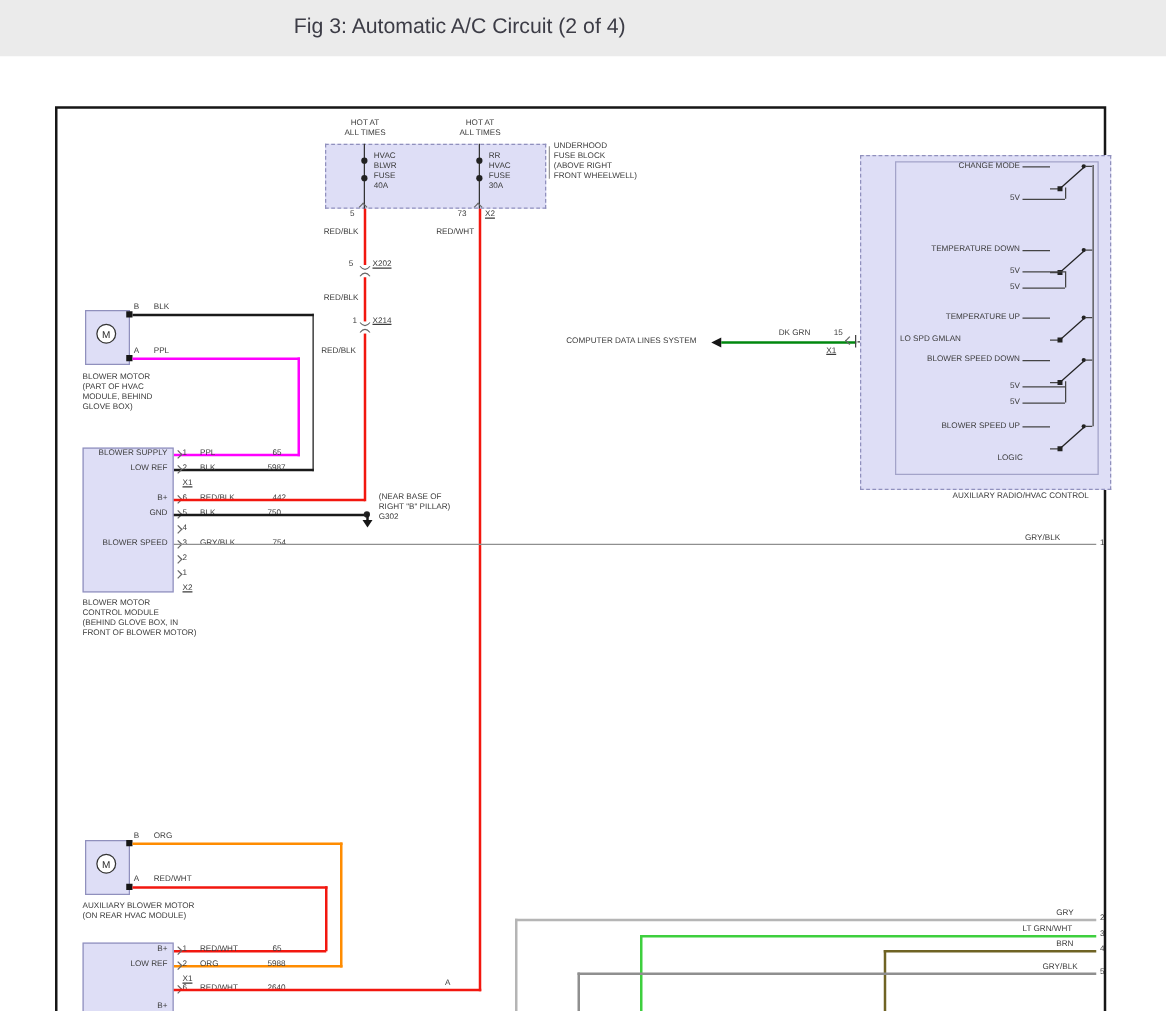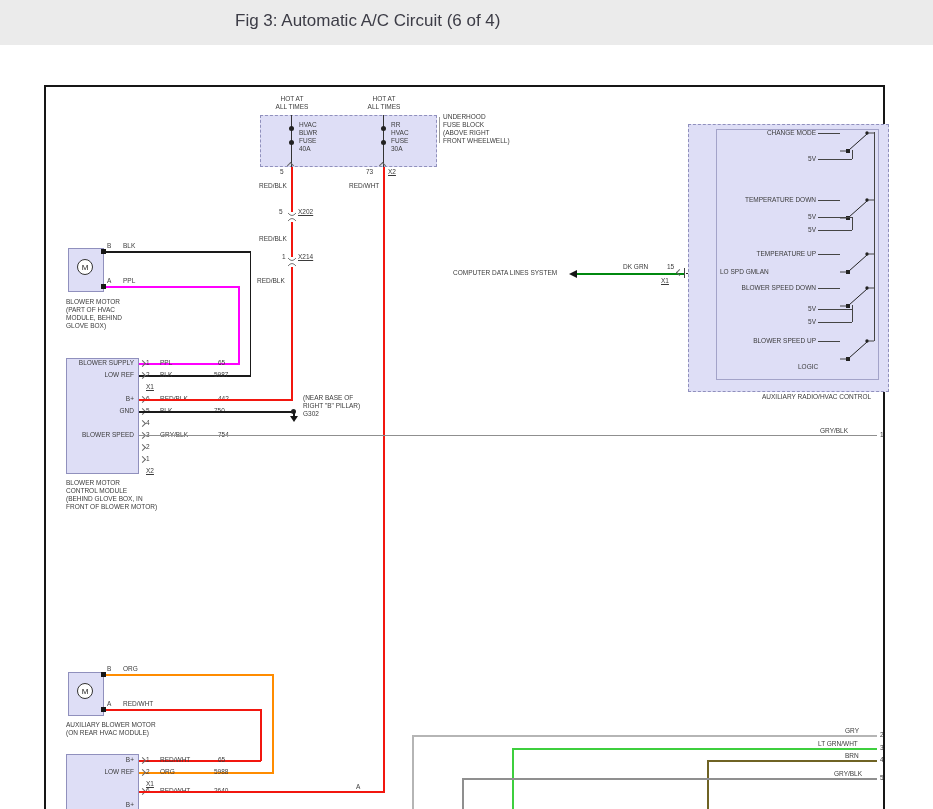--- a/index.html
+++ b/index.html
@@ -24,21 +24,21 @@
   .chl{position:absolute;width:5px;height:5px;border-bottom:1px solid #666;border-left:1px solid #666;transform:rotate(45deg)}
   .sw,.cb{position:absolute}
   .tril{position:absolute;width:0;height:0;border-top:4px solid transparent;border-bottom:4px solid transparent;border-right:8px solid #161616}
   .gnd{position:absolute;width:0;height:0;border-left:4px solid transparent;border-right:4px solid transparent;border-top:6px solid #161616}
   .mcirc{position:absolute;width:16px;height:16px;border:1px solid #333;border-radius:50%;font-size:8px;line-height:15px;text-align:center;color:#222;background:#fff}
 </style>
 </head>
 <body>
 
 <div id="titlebar">
-  <div class="t">Fig 3: Automatic A/C Circuit (6 of 4)</div>
+  <div class="t">Fig 3: Automatic A/C Circuit (2 of 4)</div>
 </div>
 
 <div id="diag">
 
   <div>
     <div class="lbl c" style="left:216px;top:8px;width:60px">HOT AT
 ALL TIMES</div>
     <div class="lbl c" style="left:308px;top:8px;width:60px">HOT AT
 ALL TIMES</div>
     <div class="dash" style="left:214px;top:28px;width:177px;height:52px"></div>

